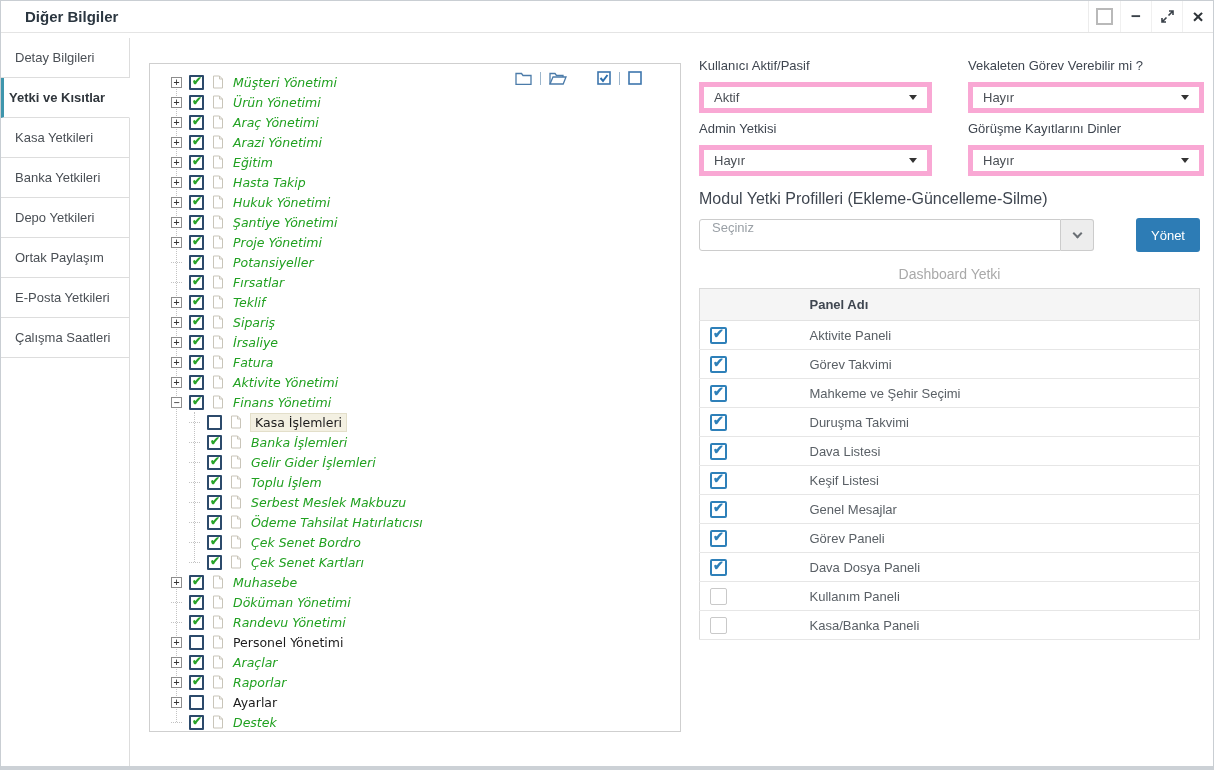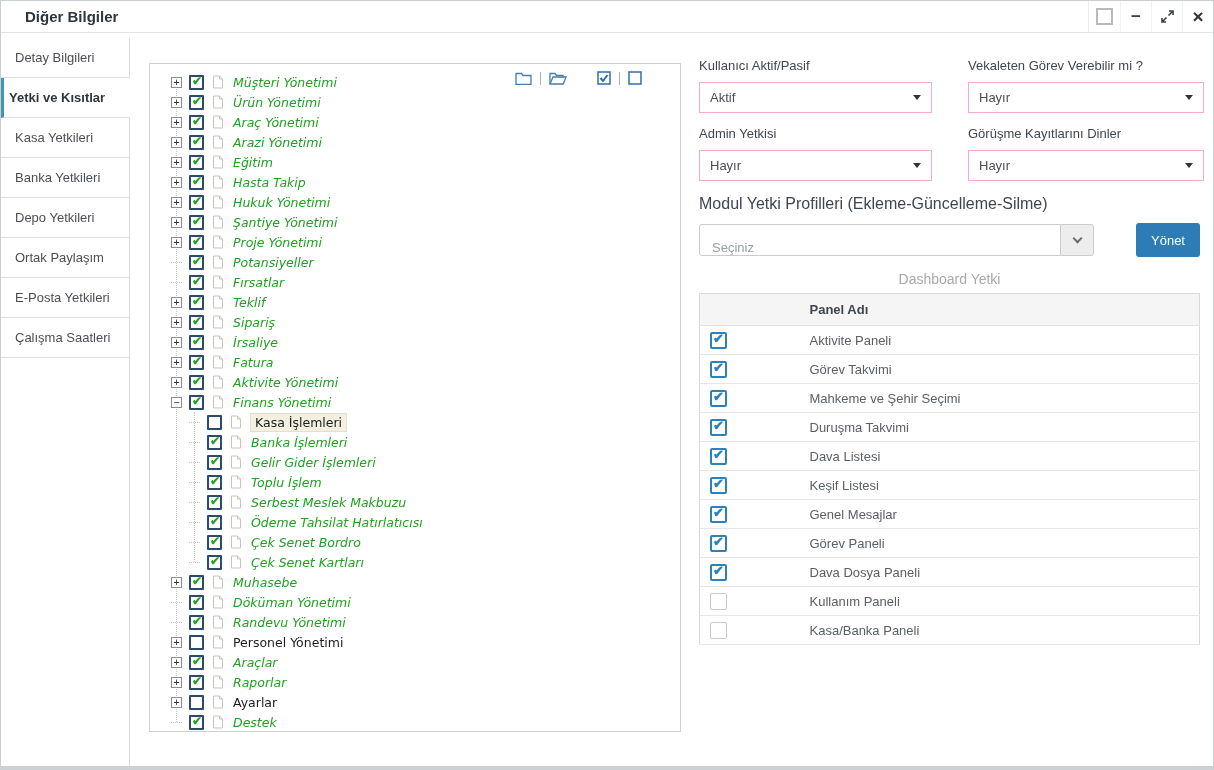--- a/index.html
+++ b/index.html
@@ -50,29 +50,29 @@
   .tree-cb.on::after{ content:"✔"; position:absolute; left:1px; top:-3px; font-size:12px; font-weight:bold; color:#27a327; }
   .doc-icon{ margin-right:9px; flex:none; width:12px; height:14px; }
   .tree-label{ font-family:"DejaVu Sans", sans-serif; font-size:12.5px; color:#1c1c1c; white-space:nowrap; cursor:default; }
   .tree-label.on{ color:#21a121; font-style:italic; }
   .tree-label.sel{ background:#f3f0e2; outline:1px solid #e3dfca; padding:1px 4px; }
 
   
   .right-panel{ position:absolute; left:698px; top:50px; width:501px; }
   .form-grid{ display:grid; grid-template-columns:233px 236px; column-gap:36px; margin-top:7px; }
   .flabel{ font-size:13px; color:#3f4650; margin-bottom:9px; white-space:nowrap; }
-  .flabel.mt{ margin-top:13px; }
-  .fselect{ height:31px; border:1px solid #f9a8d4; display:flex; align-items:center; padding:0 10px;
+  .flabel.mt{ margin-top:8px; }
+  .fselect{ height:31px; border:5px solid #f9a8d4; display:flex; align-items:center; padding:0 10px;
             font-size:13px; color:#4a4f55; cursor:pointer; background:#fff; }
   .caret{ margin-left:auto; width:0; height:0; border-left:4px solid transparent; border-right:4px solid transparent; border-top:5px solid #333; }
 
   .module-label{ font-size:16px; color:#3f4650; margin-top:14px; }
   .combo-row{ display:flex; align-items:center; margin-top:10px; }
   .combo{ width:362px; height:32px; border:1px solid #ccc; border-radius:3px 0 0 3px; display:flex;
-          align-items:flex-end; padding:0 12px; color:#9aa0a6; font-size:13px; cursor:pointer; background:#fff; }
+          align-items:flex-start; padding:0 12px; color:#9aa0a6; font-size:13px; cursor:pointer; background:#fff; }
   .combo-btn{ width:33px; height:32px; border:1px solid #ccc; border-left:none; background:#ededed;
               border-radius:0 3px 3px 0; display:flex; align-items:center; justify-content:center; cursor:pointer; }
   .chev{ width:7px; height:7px; border-right:2px solid #6a6f74; border-bottom:2px solid #6a6f74; transform:rotate(45deg); margin-top:-3px; }
   .manage-btn{ margin-left:auto; width:64px; height:34px; background:#2d7cb5; color:#fff; border:none;
                border-radius:3px; font-size:13px; cursor:pointer; font-family:"Liberation Sans",sans-serif; }
 
   .dash-title{ text-align:center; color:#a9a9a9; font-size:14px; margin-top:14px; }
   .dash-table{ width:100%; border-collapse:collapse; border:1px solid #d9d9d9; font-size:13px; margin-top:6px; }
   .dash-table thead th{ background:#f5f5f5; height:32px; text-align:left; font-weight:bold; color:#3f4650;
                         border-bottom:1px solid #e2e2e2; }

